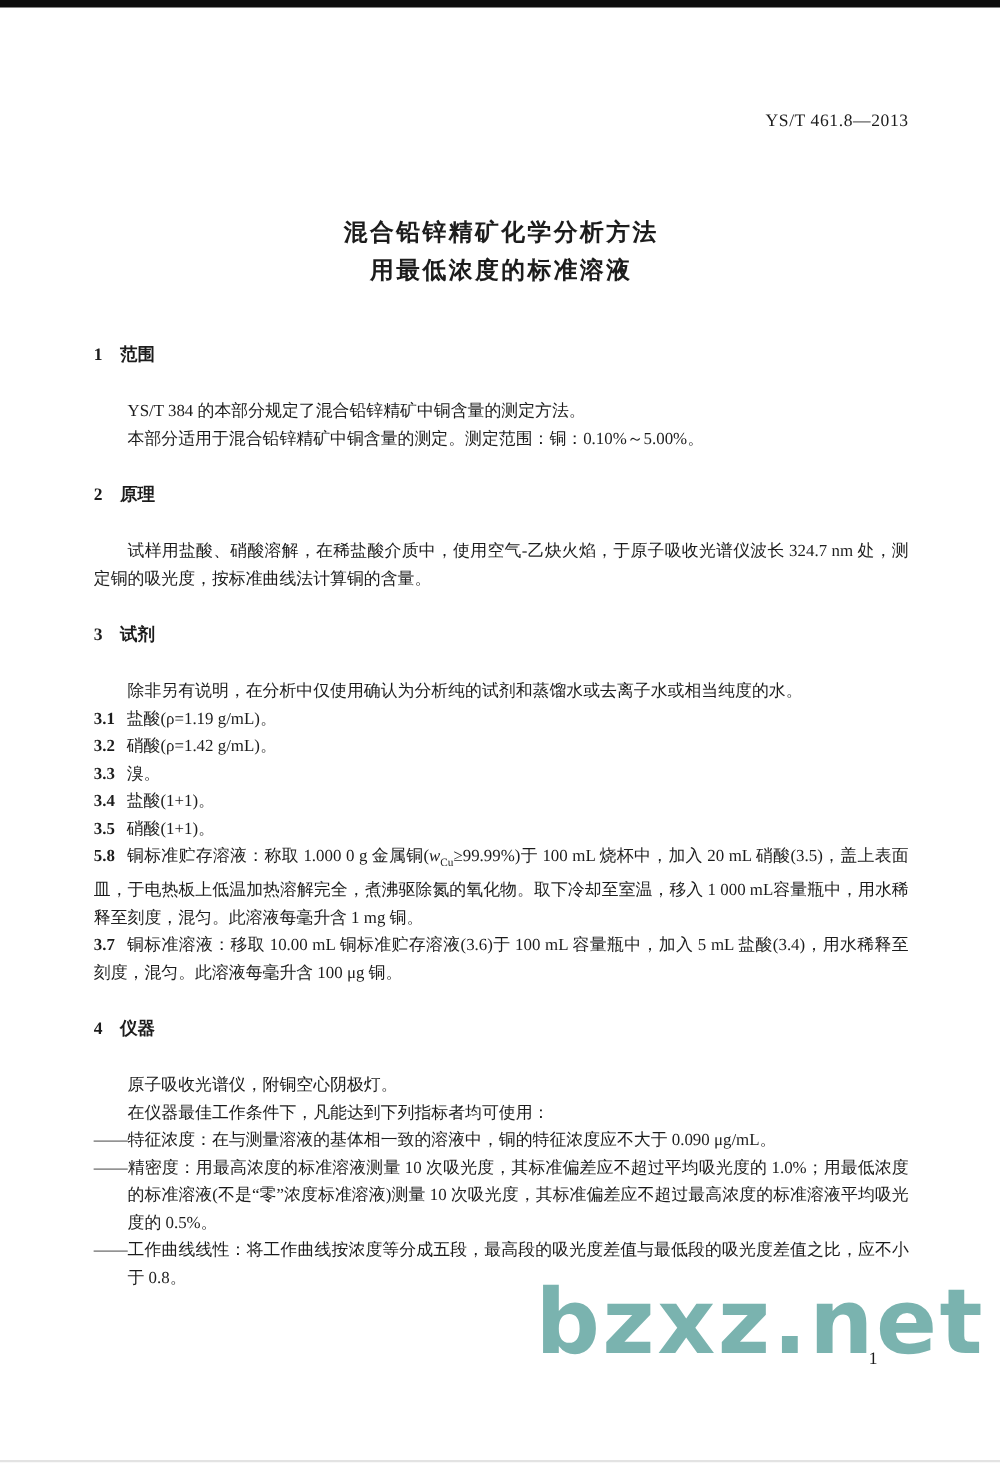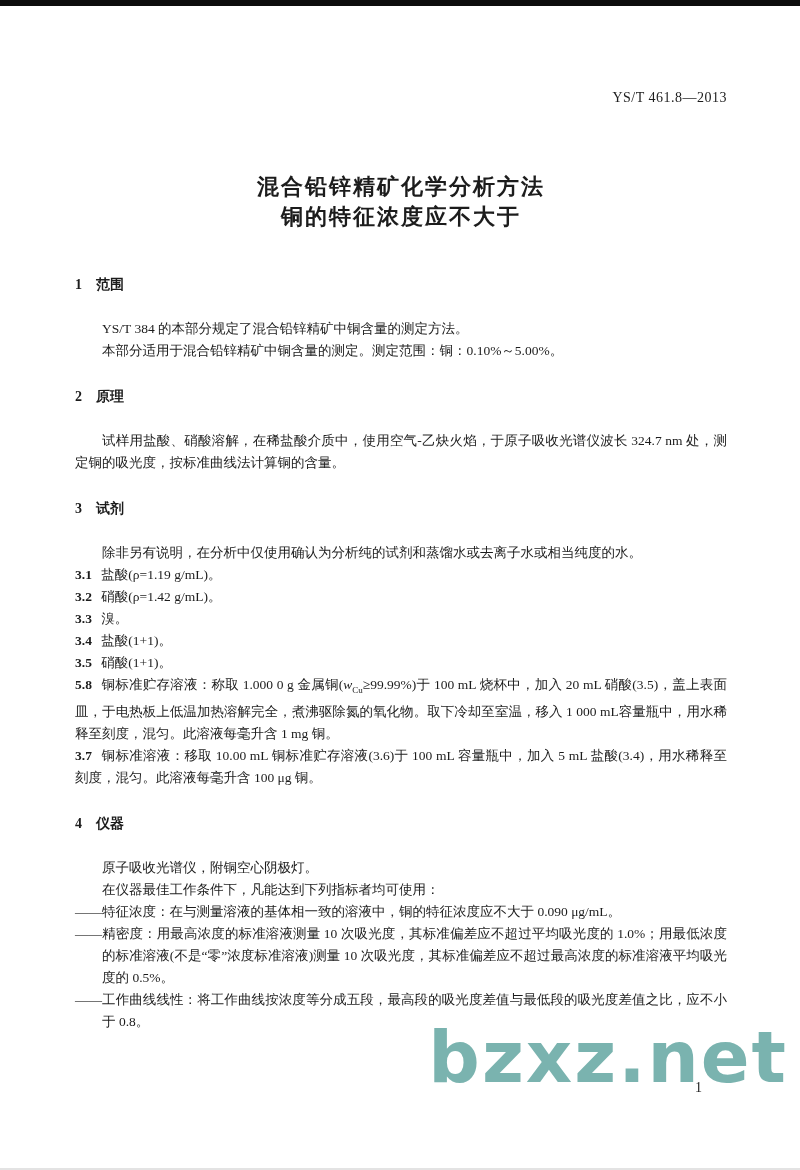--- a/index.html
+++ b/index.html
@@ -33,21 +33,21 @@
     margin-top: 84px;
     text-align: right;
     font-size: 14px;
     letter-spacing: 0.5px;
   }
   .doc-title {
     margin-top: 66px;
     margin-bottom: 42px;
     text-align: center;
     font-weight: bold;
-    font-size: 22px;
+    font-size: 19px;
     line-height: 30px;
     letter-spacing: 2px;
   }
   .section { margin-top: 24px; }
   .sec-heading {
     font-size: 14px;
     font-weight: bold;
     line-height: 22px;
     margin-bottom: 22px;
   }
@@ -89,21 +89,21 @@
 <body>
 
 <div class="top-bar"></div>
 
 <div class="content">
 
   <div class="std-code">YS/T 461.8—2013</div>
 
   <div class="doc-title">
     <div>混合铅锌精矿化学分析方法</div>
-    <div>铜的特征浓度应不大于</div>
+    <div>用最低浓度的标准溶液</div>
   </div>
 
   <div class="section">
     <div class="sec-heading">
       <span class="h-num">1</span><span>范围</span>
     </div>
     <p class="body-line indent">YS/T 384 的本部分规定了混合铅锌精矿中铜含量的测定方法。</p>
     <p class="body-line indent">本部分适用于混合铅锌精矿中铜含量的测定。测定范围：铜：0.10%～5.00%。</p>
   </div>
 

